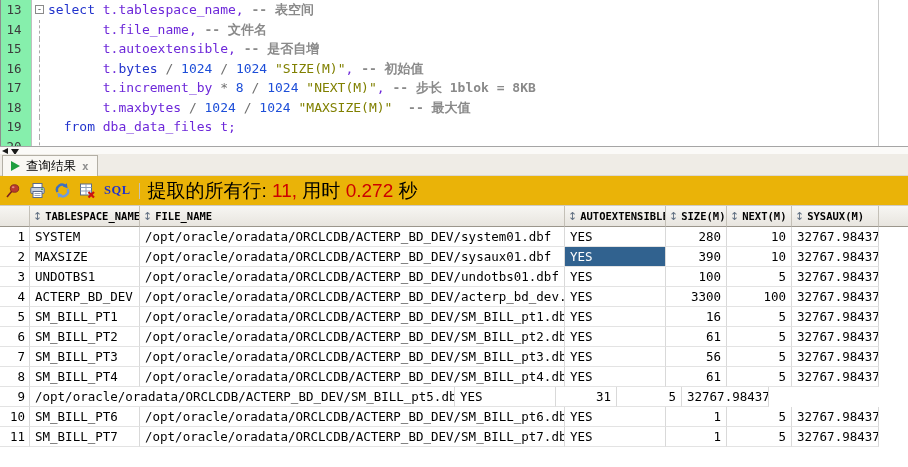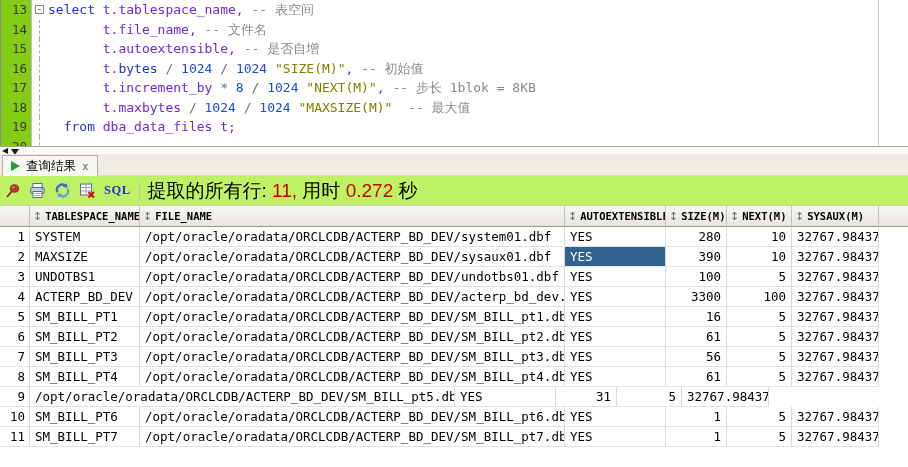--- a/index.html
+++ b/index.html
@@ -6,30 +6,30 @@
   html,body{margin:0;padding:0;background:#fff;}
   #app{position:relative;width:908px;height:467px;overflow:hidden;background:#fff;
        font-family:"Liberation Sans","DejaVu Sans",sans-serif;font-size:13px;color:#000;}
 
   
   #editor{position:absolute;left:0;top:0;width:908px;height:146px;background:#fff;
           border-left:1px solid #8d8d8d;box-sizing:border-box;overflow:hidden;}
   #margin-guide{position:absolute;left:877px;top:0;height:146px;width:1px;background:#c9c9c9;}
   .code-line{display:flex;height:19.5px;line-height:19.5px;white-space:pre;
              font-family:"DejaVu Sans Mono","Liberation Mono",monospace;font-size:13px;}
-  .ln{width:26px;flex:0 0 26px;text-align:right;padding-right:4px;color:#3c3c3c;
-      background:#84cc16;border-right:1px solid #bfbfbf;font-size:12.5px;}
+  .ln{width:26px;flex:0 0 26px;text-align:center;padding-right:4px;color:#3c3c3c;
+      background:#86efac;border-right:1px solid #bfbfbf;font-size:12.5px;}
   .fold{width:15px;flex:0 0 15px;position:relative;}
   .fold-dash::after{content:'';position:absolute;left:7px;top:0;bottom:0;border-left:1px dashed #ababab;}
   .fold-box-glyph{position:absolute;left:3px;top:5px;width:9px;height:9px;box-sizing:border-box;
       border:1px solid #8a8a8a;background:#fff;color:#444;font-size:9px;line-height:7px;text-align:center;}
   .code-text{padding-left:1px;}
   .tok-kw{color:#2233cc;}
   .tok-pl{color:#6d28d9;}
-  .tok-cm{color:#8a8a8a;}
+  .tok-cm{color:#8a8a8a;font-weight:bold;}
   .tok-str{color:#808000;}
   .tok-num{color:#1d4ed8;}
   .tok-op{color:#707070;}
 
   
   #splitter{position:absolute;left:0;top:146px;width:908px;height:8px;background:#fbfaf8;
             border-top:1px solid #a5a5a5;box-sizing:border-box;}
   .tri-left{position:absolute;left:2px;top:1px;width:0;height:0;
             border-top:3.5px solid transparent;border-bottom:3.5px solid transparent;border-right:6px solid #1a1a1a;}
   .tri-down{position:absolute;left:11px;top:2px;width:0;height:0;
@@ -39,21 +39,21 @@
   #tabbar{position:absolute;left:0;top:154px;width:908px;height:22px;background:#efece6;
           border-bottom:1px solid #dcd8d0;box-sizing:border-box;}
   #result-tab{position:absolute;left:2px;top:1px;height:21px;display:flex;align-items:center;gap:6px;
           padding:0 8px;background:#f9f7f3;border:1px solid #b3afa5;border-bottom:none;box-sizing:border-box;}
   .play-tri{width:0;height:0;border-top:5px solid transparent;border-bottom:5px solid transparent;
             border-left:9px solid #1e9e3e;}
   .tab-label{font-size:12.5px;color:#000;}
   .tab-close{font-family:"DejaVu Sans Mono",monospace;font-size:11px;font-weight:bold;color:#8f8f8f;}
 
   
-  #toolbar{position:absolute;left:0;top:176px;width:908px;height:30px;background:#bef264;
+  #toolbar{position:absolute;left:0;top:176px;width:908px;height:30px;background:#eab308;
            border-bottom:1px solid #cfcbc3;box-sizing:border-box;display:flex;align-items:center;
            padding-left:4px;gap:8px;}
   .tb-icon{width:17px;height:17px;flex:0 0 auto;}
   #sql-button{font-family:"Liberation Serif","DejaVu Serif",serif;font-weight:bold;font-size:12.5px;
               color:#2233cc;letter-spacing:.5px;}
   .tb-sep{width:1px;height:16px;background:#c5c1b8;}
   #result-status{font-size:19px;color:#000;white-space:pre;text-align:right;}
   .stat-red{color:#cc0000;}
 
   

